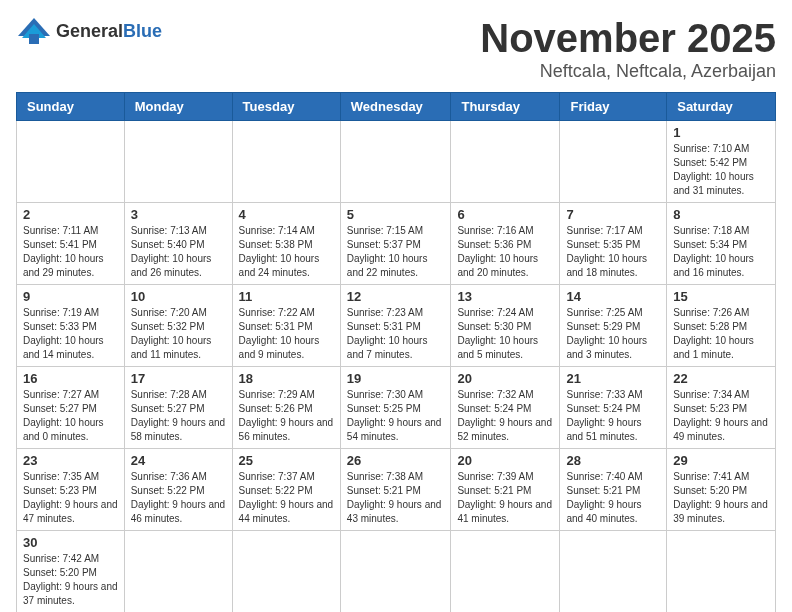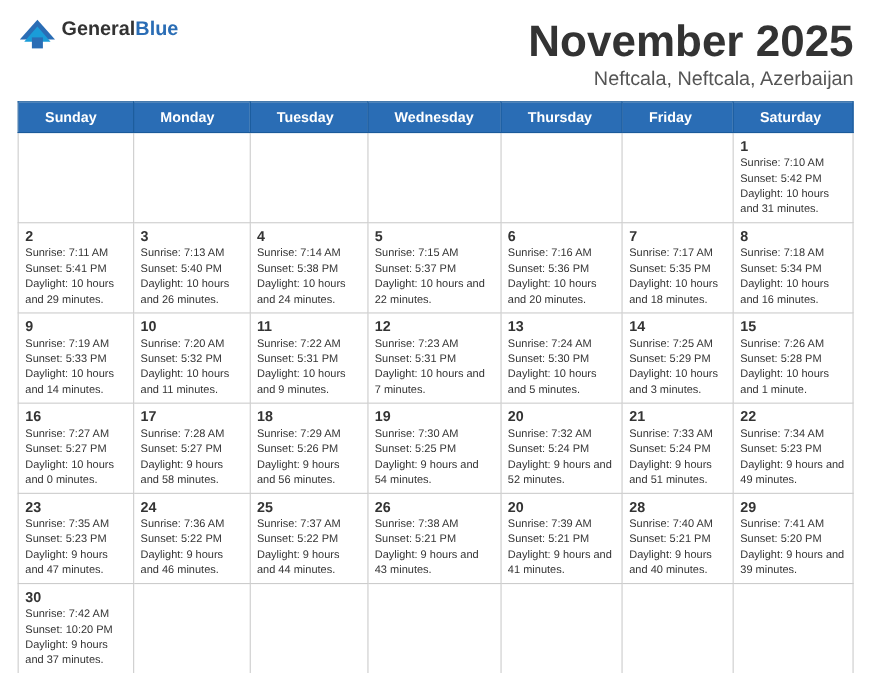--- a/index.html
+++ b/index.html
@@ -11,21 +11,21 @@
       padding: 16px;
     }
     .header-section {
       display: flex;
       justify-content: space-between;
       align-items: flex-start;
       margin-bottom: 10px;
     }
     .logo {
       display: flex;
-      align-items: flex-start;
+      align-items: center;
       gap: 4px;
     }
     .logo-icon {
       width: 36px;
       height: 30px;
     }
     .title-section {
       text-align: right;
     }
     .month-year {
@@ -39,21 +39,21 @@
     }
     .calendar-table {
       width: 100%;
       border-collapse: collapse;
       border: 1px solid #ccc;
     }
     .calendar-table th {
       background-color: #2a6db5;
       color: #fff;
       text-align: left;
-      padding: 6px 24px;
+      padding: 6px 10px;
       font-size: 13px;
       font-weight: bold;
       border: 1px solid #1a5a9a;
     }
     .calendar-table td {
       border: 1px solid #ccc;
       vertical-align: top;
       padding: 4px 6px;
       width: 113px;
       min-height: 80px;
@@ -302,21 +302,21 @@
           <span class="day-number">29</span>
           <div class="day-info">Sunrise: 7:41 AM
 Sunset: 5:20 PM
 Daylight: 9 hours and 39 minutes.</div>
         </td>
       </tr>
       <tr>
         <td>
           <span class="day-number">30</span>
           <div class="day-info">Sunrise: 7:42 AM
-Sunset: 10:20 PM
+Sunset: 5:20 PM
 Daylight: 9 hours and 37 minutes.</div>
         </td>
         <td class="empty-cell"></td>
         <td class="empty-cell"></td>
         <td class="empty-cell"></td>
         <td class="empty-cell"></td>
         <td class="empty-cell"></td>
         <td class="empty-cell"></td>
       </tr>
     </tbody>

